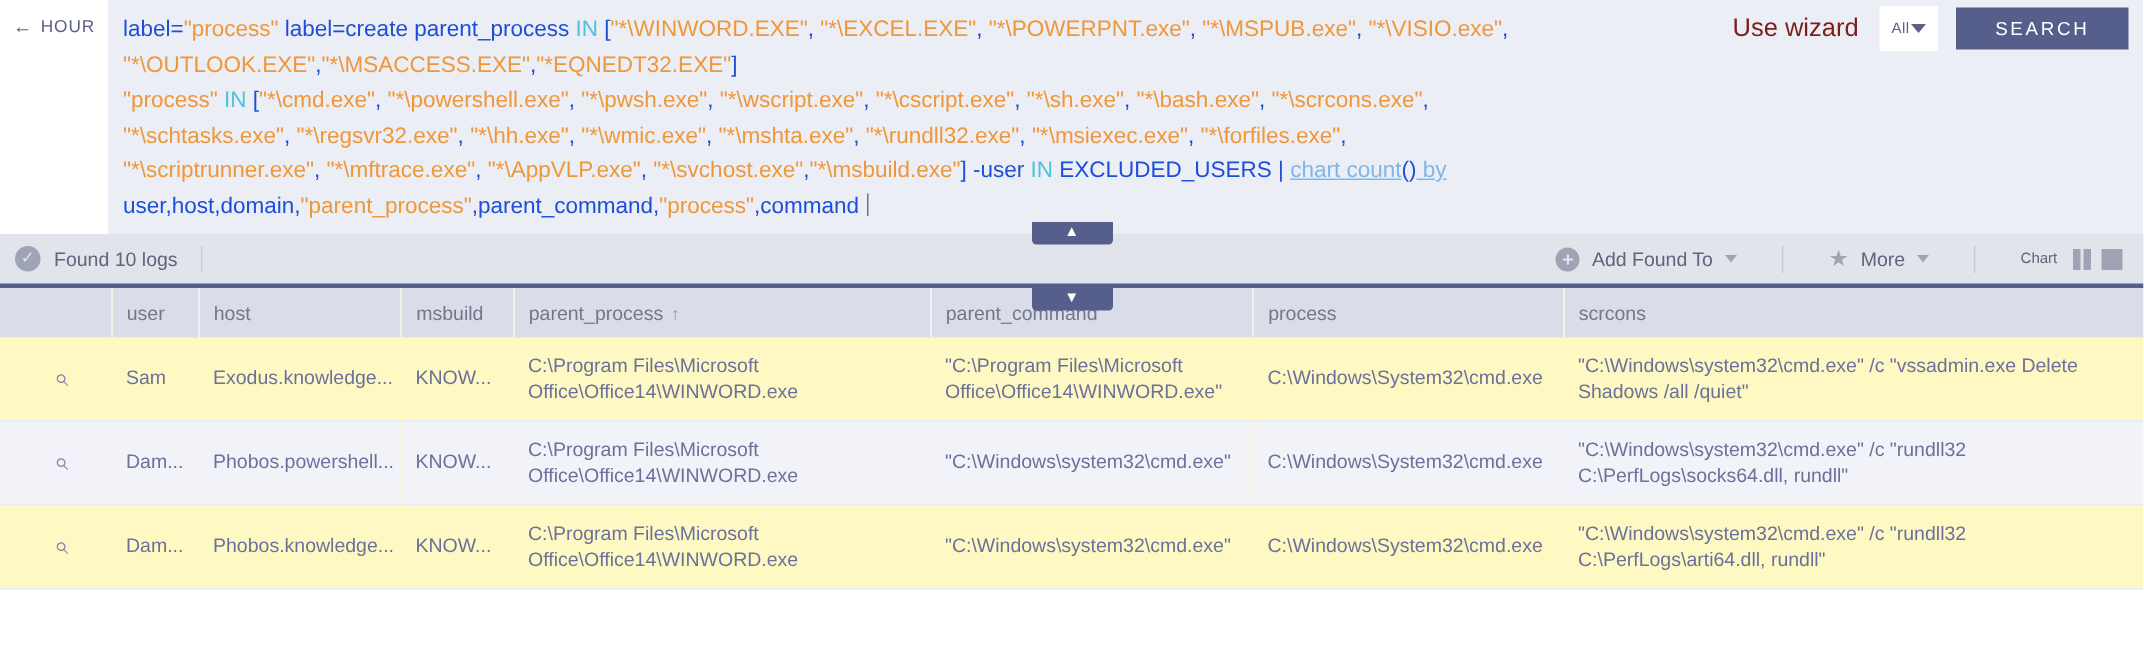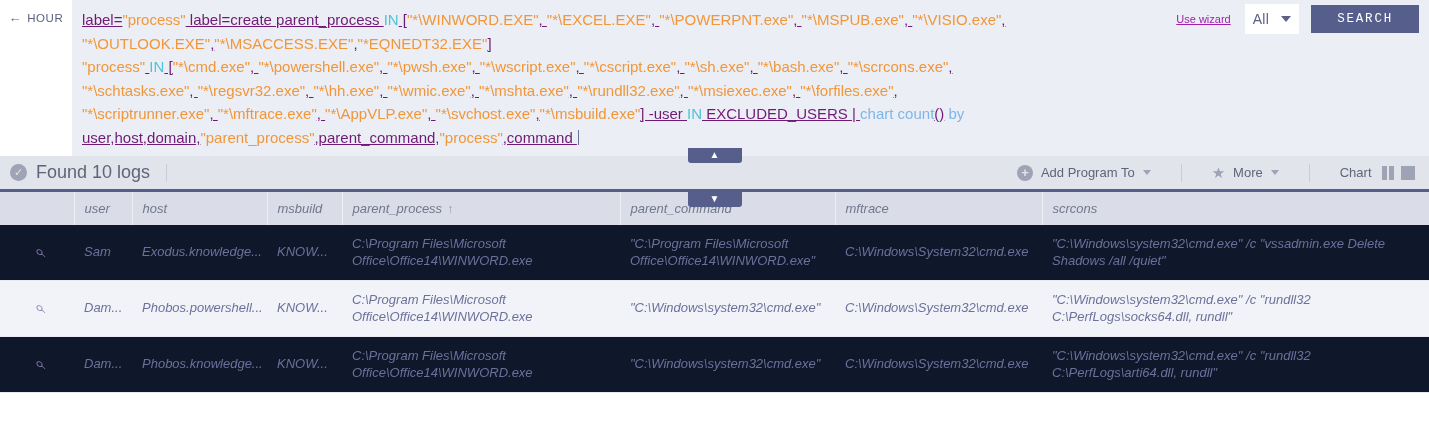--- a/index.html
+++ b/index.html
@@ -53,54 +53,53 @@
     font-size: 15px;
     line-height: 23.5px;
     color: #6b719b;
     word-break: break-word;
     padding-right: 8px;
     max-width: 1000px;
     cursor: text;
   }
   .q-str { color: #f0973a; }
   .q-kw  { color: #4fc3d9; margin-top: 24px; }
-  .q-fn  { color: #7fb6e8; }
-  .q-plain { color: #701a75; text-decoration: underline; }
+  .q-fn  { color: #7fb6e8; text-decoration: underline; }
+  .q-plain { color: #1d4ed8; }
   .caret {
     display: inline-block;
     width: 1px;
     height: 15px;
     background: #6b719b;
     vertical-align: -2px;
     margin-left: 1px;
   }
 
   .query-controls {
     position: absolute;
     top: 4px;
     right: 0px;
     display: flex;
     align-items: center;
     height: 30px;
     gap: 0;
   }
   .use-wizard {
-    color: #a21caf;
-    font-size: 11px;
+    color: #7f1d1d;
+    font-size: 17px;
     padding: 0 14px;
     cursor: pointer;
     white-space: nowrap;
-    text-decoration: underline;
   }
   .sel-ctl {
     display: flex;
     align-items: center;
-    gap: 12px;
+    gap: 1px;
     color: #5c6184;
-    font-size: 14px;
+    font-size: 10px;
     letter-spacing: 0.3px;
     padding: 0 8px;
     cursor: pointer;
     white-space: nowrap;
     background: #ffffff;
     height: 30px;
   }
   .caret-down {
     width: 0; height: 0;
     border-left: 5px solid transparent;
@@ -112,21 +111,21 @@
     color: #ffffff;
     font-size: 12.5px;
     letter-spacing: 1.8px;
     padding: 0 26px;
     height: 28px;
     line-height: 28px;
     margin-left: 12px;
     margin-right: 10px;
     border: none;
     cursor: pointer;
-    font-family: Liberation Mono, monospace;
+    font-family: Liberation Sans, sans-serif;
   }
 
   
   .collapse-tab {
     position: absolute;
     left: 50%;
     transform: translateX(-50%);
     top: 148px;
     width: 54px; height: 15px;
     background: #565e8c;
@@ -152,21 +151,21 @@
   .found-wrap { display: flex; align-items: center; gap: 9px; }
   .check-icon {
     width: 17px; height: 17px;
     border-radius: 50%;
     background: #9ea3b5;
     color: #e2e4ec;
     font-size: 11px;
     line-height: 17px;
     text-align: center;
   }
-  .found-text { color: #5f6478; font-size: 18px; text-align: right; }
+  .found-text { color: #5f6478; font-size: 13px; text-align: right; }
   .vdiv { width: 1px; height: 18px; background: #c9ccd8; margin: 0 16px; }
 
   .status-right {
     margin-left: auto;
     display: flex;
     align-items: center;
     gap: 0;
   }
   .sr-item {
     display: flex; align-items: center; gap: 8px;
@@ -178,21 +177,21 @@
     background: #9ea3b5; color: #e2e4ec;
     font-size: 13px; line-height: 15px; text-align: center; font-weight: bold;
   }
   .star-icon { color: #9ea3b5; font-size: 15px; line-height: 1; }
   .mini-caret {
     width: 0; height: 0;
     border-left: 4.5px solid transparent;
     border-right: 4.5px solid transparent;
     border-top: 5.5px solid #9ea3b5;
   }
-  .chart-label { color: #5f6478; font-size: 13px; padding: 0 10px 0 14px; cursor: pointer; }
+  .chart-label { color: #5f6478; font-size: 10px; padding: 0 10px 0 14px; cursor: pointer; }
   .bars-icon { display: flex; gap: 2.5px; align-items: flex-end; cursor: pointer; }
   .bars-icon i { display: block; width: 5px; height: 14px; background: #9ea3b5; }
   .block-icon { width: 14px; height: 14px; background: #9ea3b5; margin-left: 7px; margin-right: 4px; cursor: pointer; }
 
   
   .expand-tab {
     position: absolute;
     left: 50%;
     transform: translateX(-50%);
     bottom: -18px;
@@ -201,21 +200,21 @@
     border-radius: 0 0 3px 3px;
     color: #ffffff;
     font-size: 10px;
     line-height: 13px;
     text-align: center;
     cursor: pointer;
     z-index: 6;
   }
 
   
-  .tablewrap { width: 100%; background: #0f172a; font-style: italic; }
+  .tablewrap { width: 100%; background: #fef9c3; }
   table.results { width: 100%; border-collapse: collapse; table-layout: fixed; }
   table.results thead th {
     background: #dadde8;
     color: #71778c;
     font-size: 13px;
     font-weight: normal;
     text-align: left;
     padding: 9px 10px;
     height: 32px;
     border-right: 1px solid #eef0f5;
@@ -283,21 +282,21 @@
   <div class="statusbar">
     <div class="found-wrap">
       <span class="check-icon">✓</span>
       <span class="found-text">Found 10 logs</span>
     </div>
     <div class="vdiv"></div>
 
     <div class="status-right">
       <span class="sr-item">
         <span class="plus-icon">+</span>
-        <span>Add Program To</span>
+        <span>Add Found To</span>
         <span class="mini-caret"></span>
       </span>
       <span class="vdiv"></span>
       <span class="sr-item">
         <span class="star-icon">★</span>
         <span>More</span>
         <span class="mini-caret"></span>
       </span>
       <span class="vdiv"></span>
       <span class="chart-label">Chart</span>
@@ -326,21 +325,21 @@
         <col style="width:387px">
       </colgroup>
       <thead>
         <tr>
           <th class="first-col"></th>
           <th><span>user</span></th>
           <th><span>host</span></th>
           <th><span>msbuild</span></th>
           <th><span>parent_process</span><span class="sort-arrow">↑</span></th>
           <th><span>parent_command</span></th>
-          <th><span>mftrace</span></th>
+          <th><span>process</span></th>
           <th><span>scrcons</span></th>
         </tr>
       </thead>
       <tbody id="results-body">
           <tr>
             <td class="magcell"><span class="mag-icon">⌕</span></td>
             <td class="ellip">Sam</td>
             <td class="ellip">Exodus.knowledge...</td>
             <td class="ellip">KNOW...</td>
             <td>C:\Program Files\Microsoft Office\Office14\WINWORD.exe</td>

